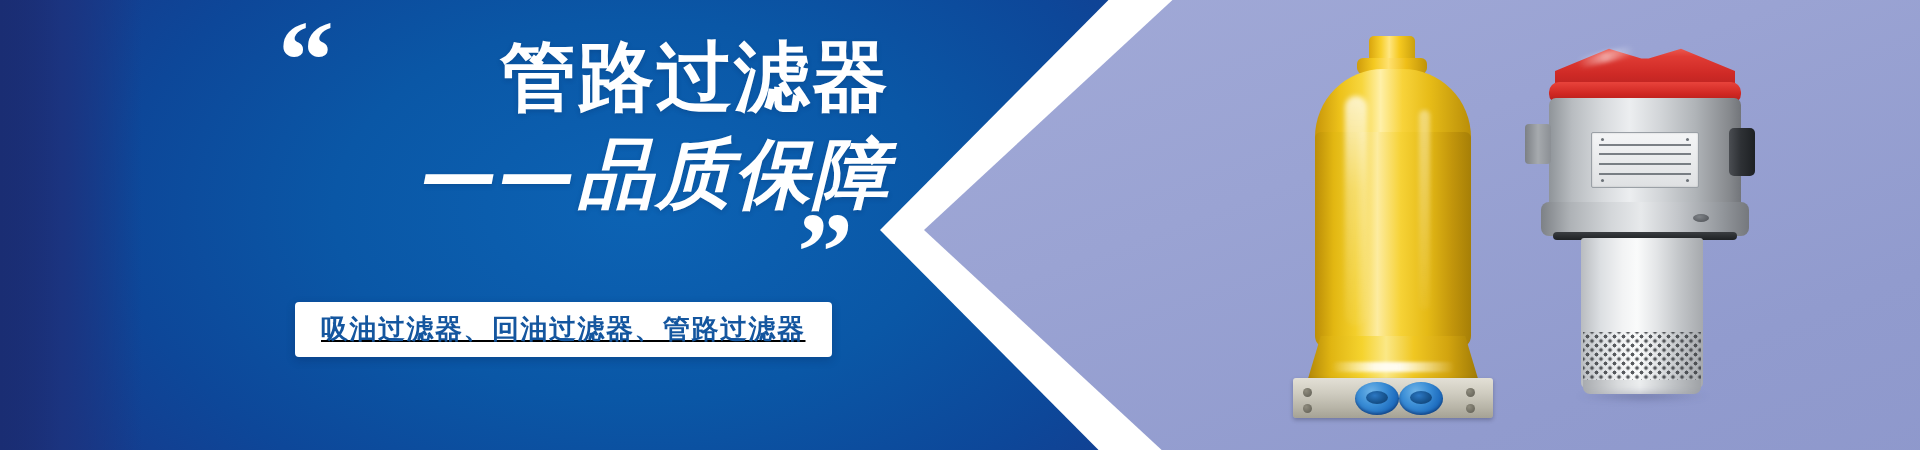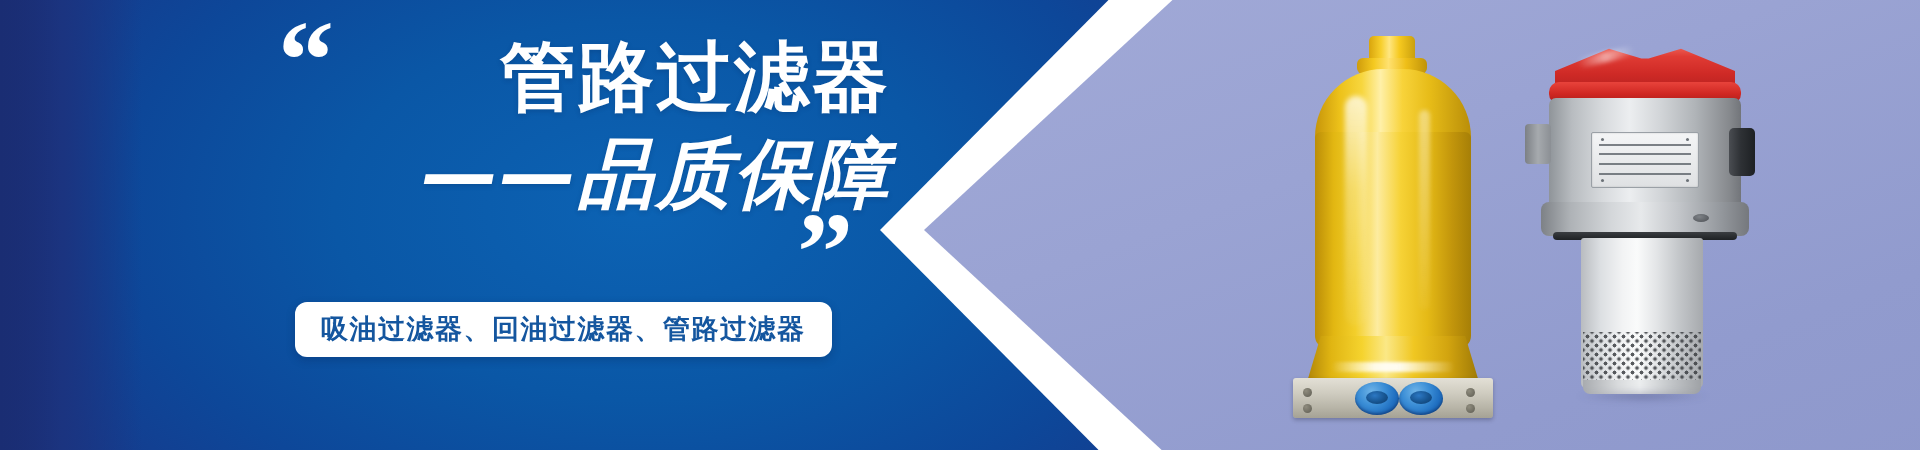--- a/index.html
+++ b/index.html
@@ -53,23 +53,24 @@
     font-size:76px;line-height:1.07;letter-spacing:2px;
     text-align:right;
     font-family:"DejaVu Sans","Liberation Sans",sans-serif;
     text-shadow:0 2px 5px rgba(0,20,60,.18);
   }
   .headline .l1{display:block;}
   .headline .l2{display:block;margin-top:16px;font-style:italic;}
   
   .subtitle-box{
     position:absolute;left:295px;top:302px;
-    background:#ffffff;border-radius:12px;
+    background:#ffffff;border-radius:4px;
     padding:13px 26px 15px 26px;
     box-shadow:0 3px 10px rgba(0,18,55,.22);
+    text-decoration:underline;
   }
   .subtitle-text{
     color:#14569f;font-weight:700;font-size:27px;letter-spacing:1.5px;
     white-space:nowrap;line-height:1;
     font-family:"DejaVu Sans","Liberation Sans",sans-serif;
   }
   
   .prod-yellow{position:absolute;left:1285px;top:36px;width:215px;height:375px;}
   .py-neck{
     position:absolute;left:84px;top:0;width:46px;height:26px;

